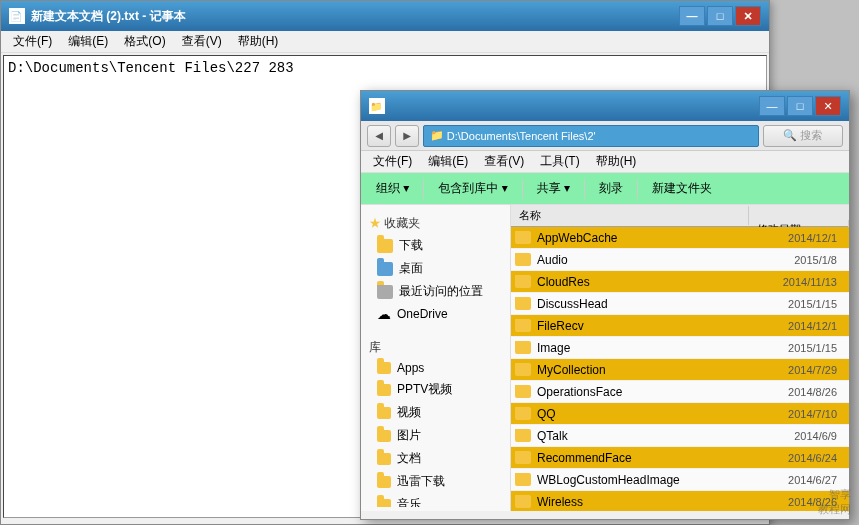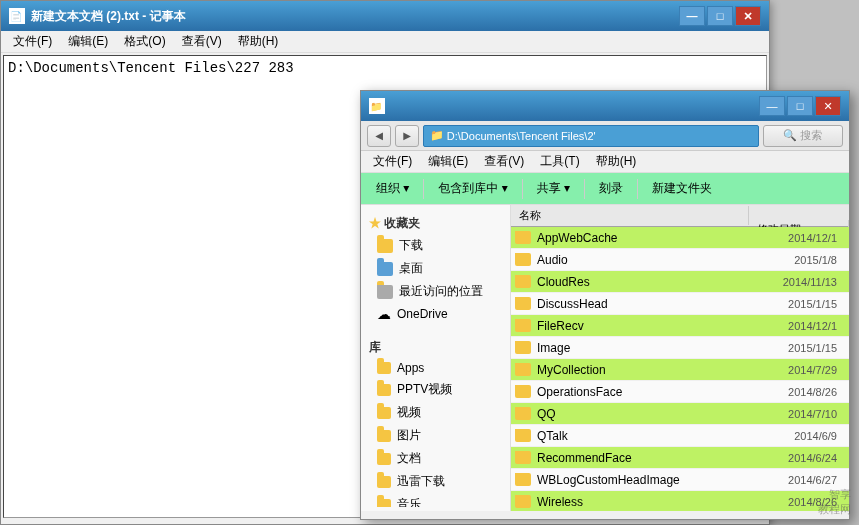--- a/index.html
+++ b/index.html
@@ -204,21 +204,21 @@
     
     .sidebar {
       width: 150px;
       background: #f8f8f8;
       border-right: 1px solid #ddd;
       overflow-y: auto;
       padding: 4px 0;
     }
 
     .sidebar-section-title {
-      font-weight: bold;
+      font-weight: normal;
       padding: 6px 8px 2px 8px;
       color: #333;
       font-size: 12px;
     }
 
     .sidebar-item {
       display: flex;
       align-items: center;
       padding: 3px 8px 3px 16px;
       cursor: pointer;
@@ -254,21 +254,21 @@
 
     .folder-icon.small {
       width: 14px;
       height: 12px;
     }
 
     
     .file-list {
       flex: 1;
       overflow-y: auto;
-      background: #bef264;
+      background: #eab308;
     }
 
     .file-list-header {
       display: flex;
       background: #e8e8e8;
       border-bottom: 1px solid #a3a3a3;
       height: 22px;
       align-items: center;
     }
 

